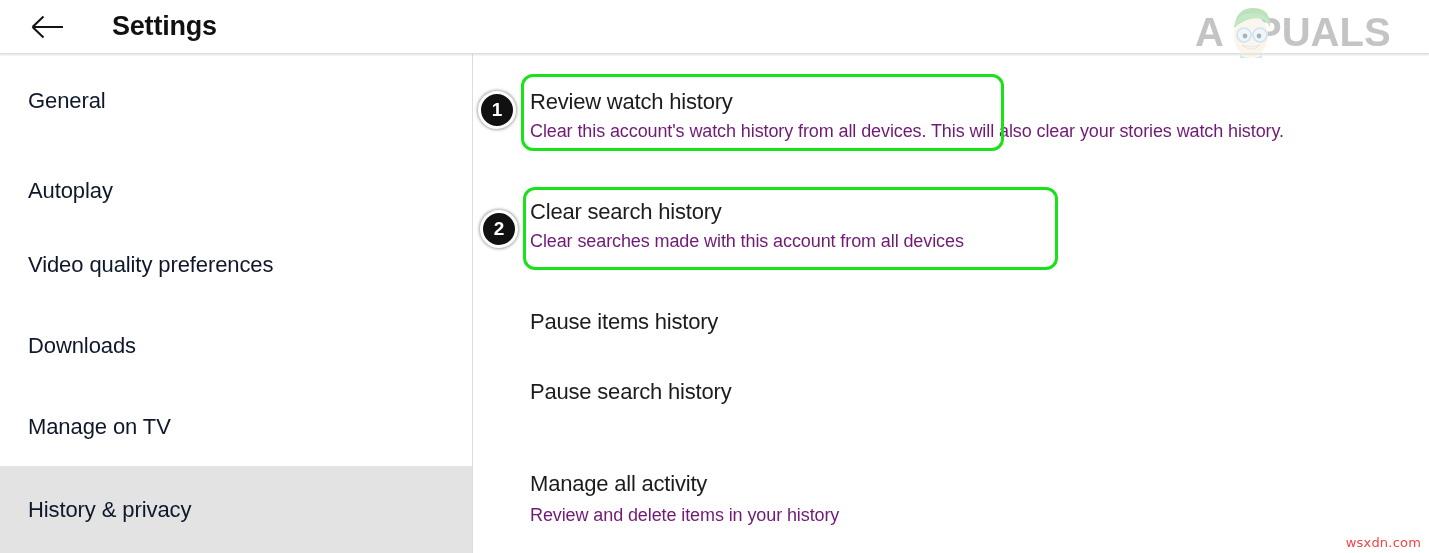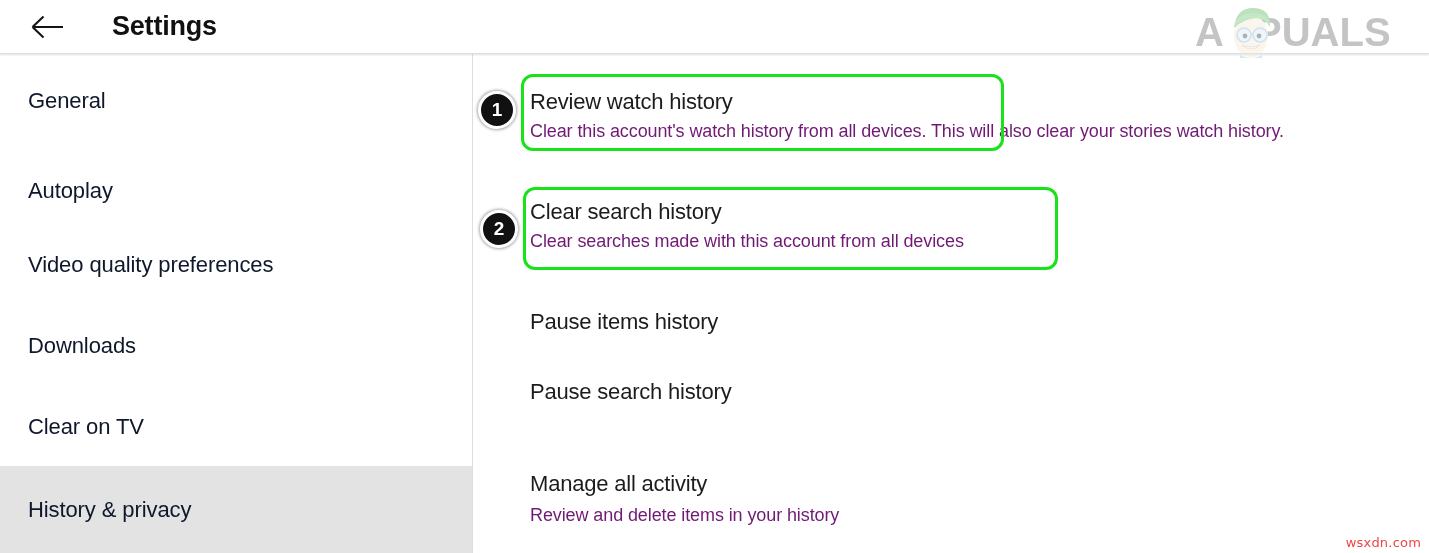--- a/index.html
+++ b/index.html
@@ -224,21 +224,21 @@
 
     <div class="side-item" style="top:251px;">
       <span class="side-label">Downloads</span>
     </div>
 
     <div class="side-item" style="top:170px;">
       <span class="side-label">Video quality preferences</span>
     </div>
 
     <div class="side-item" style="top:332px;">
-      <span class="side-label">Clear on TV</span>
+      <span class="side-label">Manage on TV</span>
     </div>
 
     <div class="side-item selected" style="top:412px; height:87px;">
       <span class="side-label">History &amp; privacy</span>
     </div>
   </div>
 
   <div id="content">
 
     <div class="row" style="top:0;">

